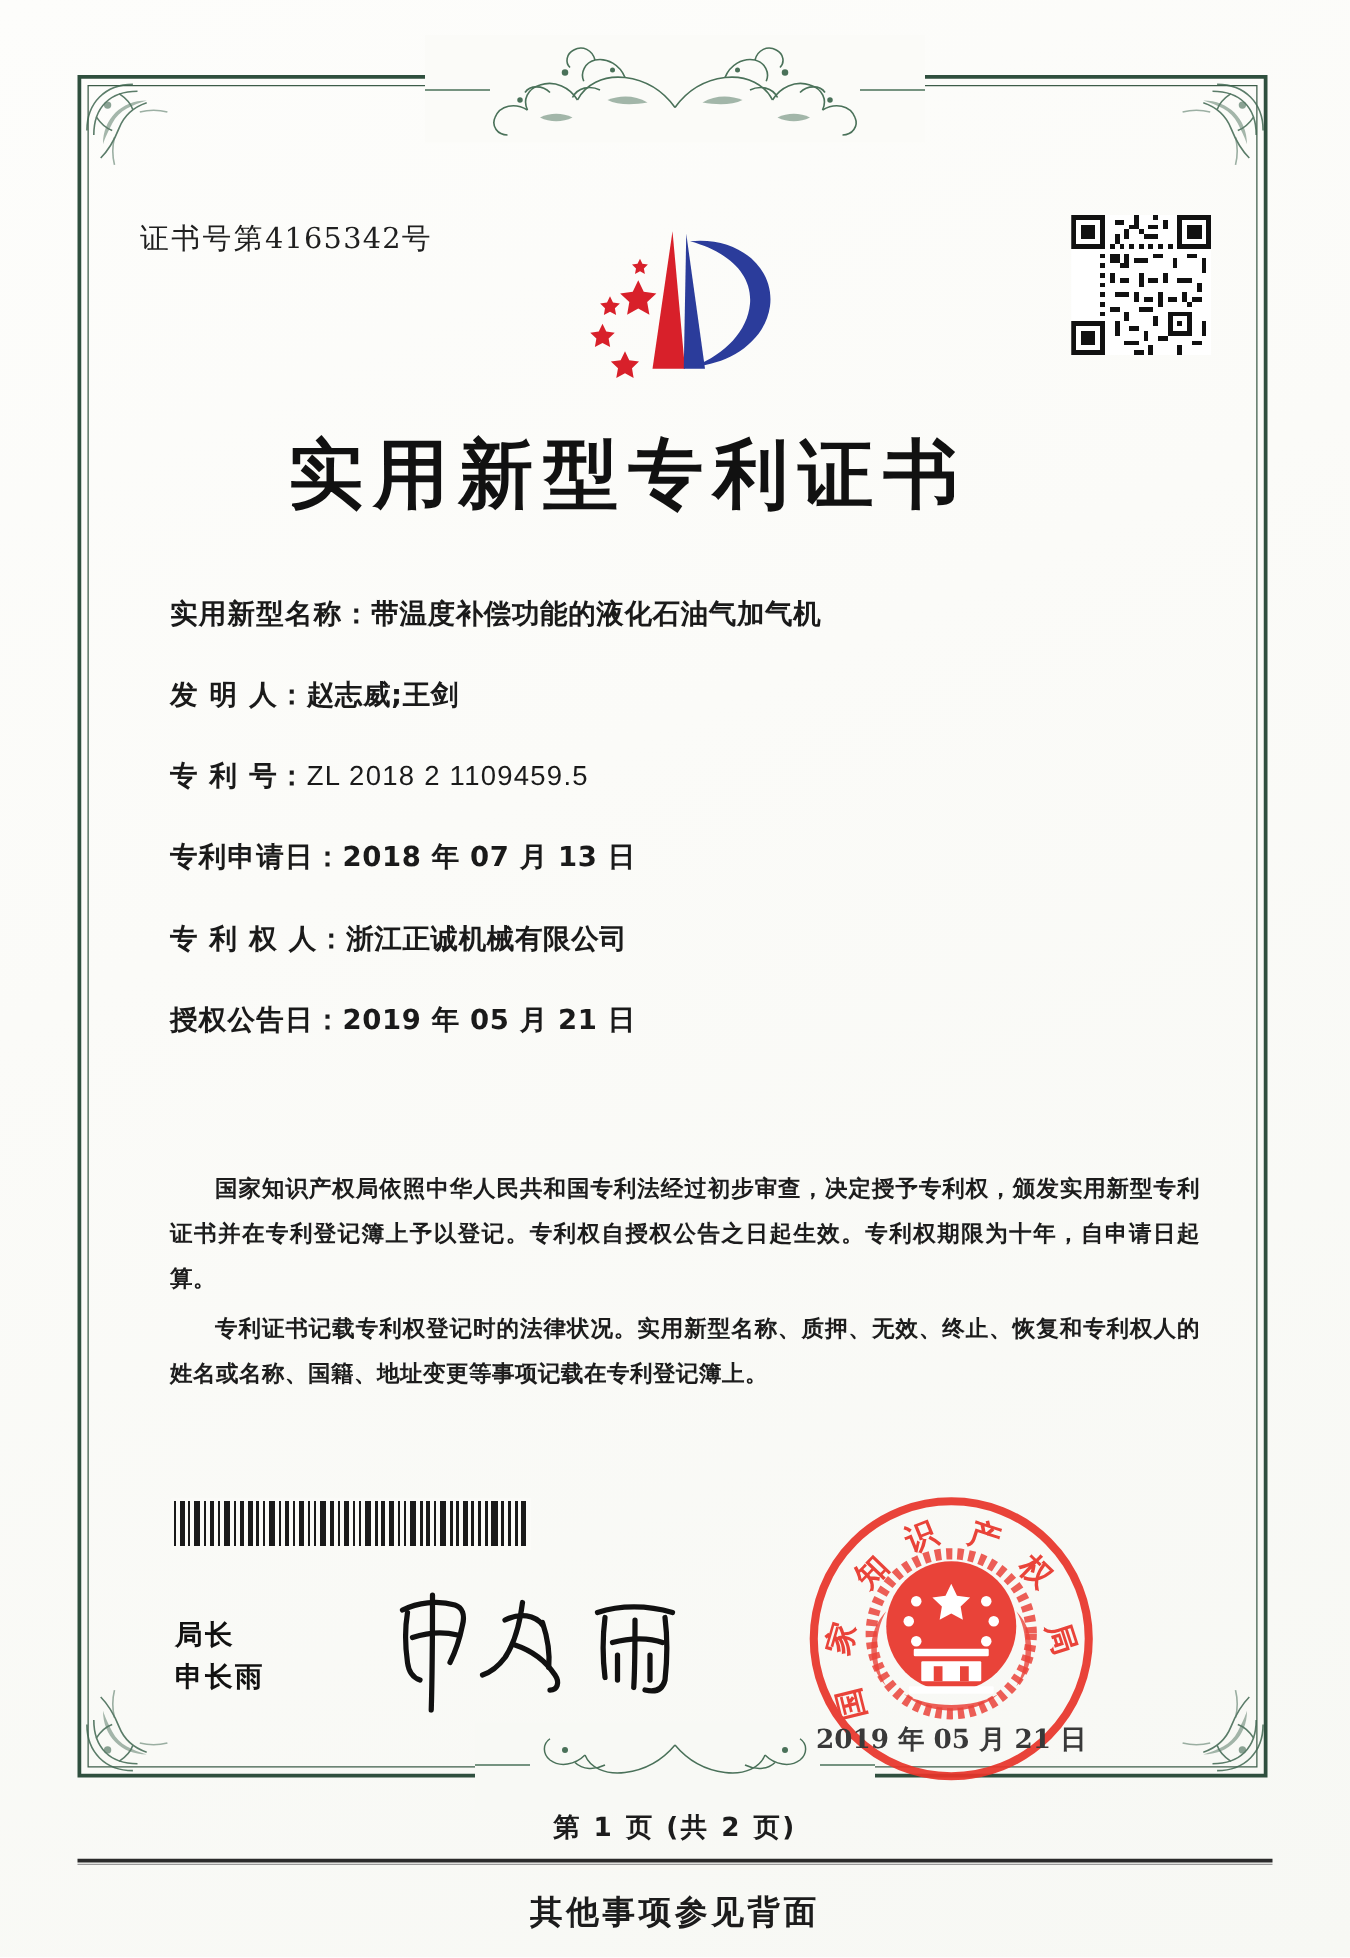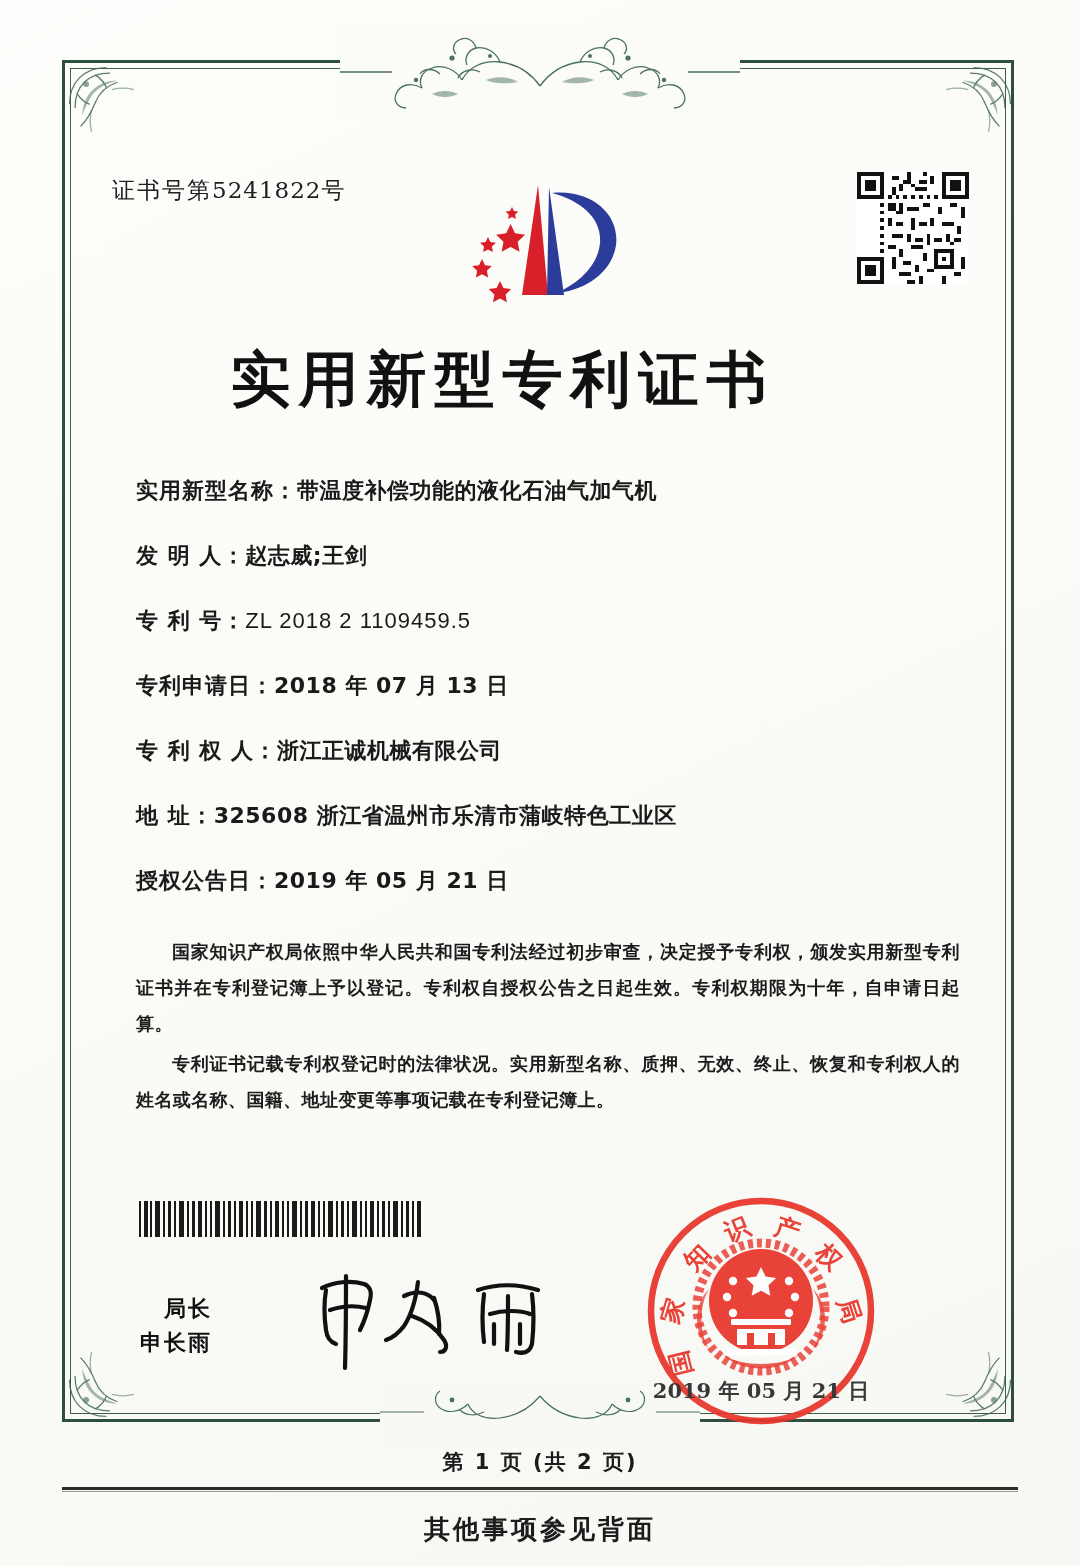--- a/index.html
+++ b/index.html
@@ -175,21 +175,20 @@
 
   
   .sig-block {
     position: absolute;
     left: 140px; top: 1292px;
     font-size: 22px;
     font-weight: 700;
     line-height: 34px;
     letter-spacing: 2px;
     color: #111;
-    text-align: right;
   }
   .signature {
     position: absolute;
     left: 300px; top: 1268px;
     width: 270px; height: 108px;
     color: #111;
   }
   .signature svg { width: 100%; height: 100%; display: block; }
 
   
@@ -346,21 +345,21 @@
         <path d="M160 18 C150 30 136 38 120 40 C104 42 92 36 88 26"></path>
         <path d="M88 26 C80 34 68 36 60 30 C54 25 54 17 60 13"></path>
         <path d="M104 34 C96 38 86 38 80 32"></path>
         <circle cx="72" cy="22" r="2.4" fill="currentColor" stroke="none"></circle>
         <path d="M0 34 L44 34"></path>
       </g>
     </svg>
   </div>
 
   <div class="cert-number">
-    <span>证书号第</span><span class="num">5241822</span><span>号</span>
+    <span>证书号第</span><span class="num">4165342</span><span>号</span>
   </div>
 
   <div class="logo">
     <svg viewBox="0 0 190 165">
 
       <path d="M86 22 L96 132 L70 132 Z" fill="#d8202a"></path>
 
       <path d="M97 24 L112 132 L95 132 Z" fill="#2b3c9b"></path>
 
       <path d="M100 30 C140 26 168 52 164 82 C160 110 132 128 104 130
@@ -472,23 +471,20 @@
       <span class="field-label">发    明    人：</span><span class="field-value">赵志威;王剑</span>
     </div>
     <div class="field-row">
       <span class="field-label">专    利    号：</span><span class="field-value latin">ZL 2018 2 1109459.5</span>
     </div>
     <div class="field-row">
       <span class="field-label">专利申请日：</span><span class="field-value">2018 年 07 月 13 日</span>
     </div>
     <div class="field-row">
       <span class="field-label">专 利 权 人：</span><span class="field-value">浙江正诚机械有限公司</span>
-    </div>
-    <div class="field-row">
-      <span class="field-label">地          址：</span><span class="field-value">325608 浙江省温州市乐清市蒲岐特色工业区</span>
     </div>
     <div class="field-row two-col">
       <span class="field-label">授权公告日：</span><span class="field-value">2019 年 05 月 21 日</span>
     </div>
   </div>
 
   <div class="body-text">
     <p>国家知识产权局依照中华人民共和国专利法经过初步审查，决定授予专利权，颁发实用新型专利证书并在专利登记簿上予以登记。专利权自授权公告之日起生效。专利权期限为十年，自申请日起算。</p>
     <p>专利证书记载专利权登记时的法律状况。实用新型名称、质押、无效、终止、恢复和专利权人的姓名或名称、国籍、地址变更等事项记载在专利登记簿上。</p>
   </div>

